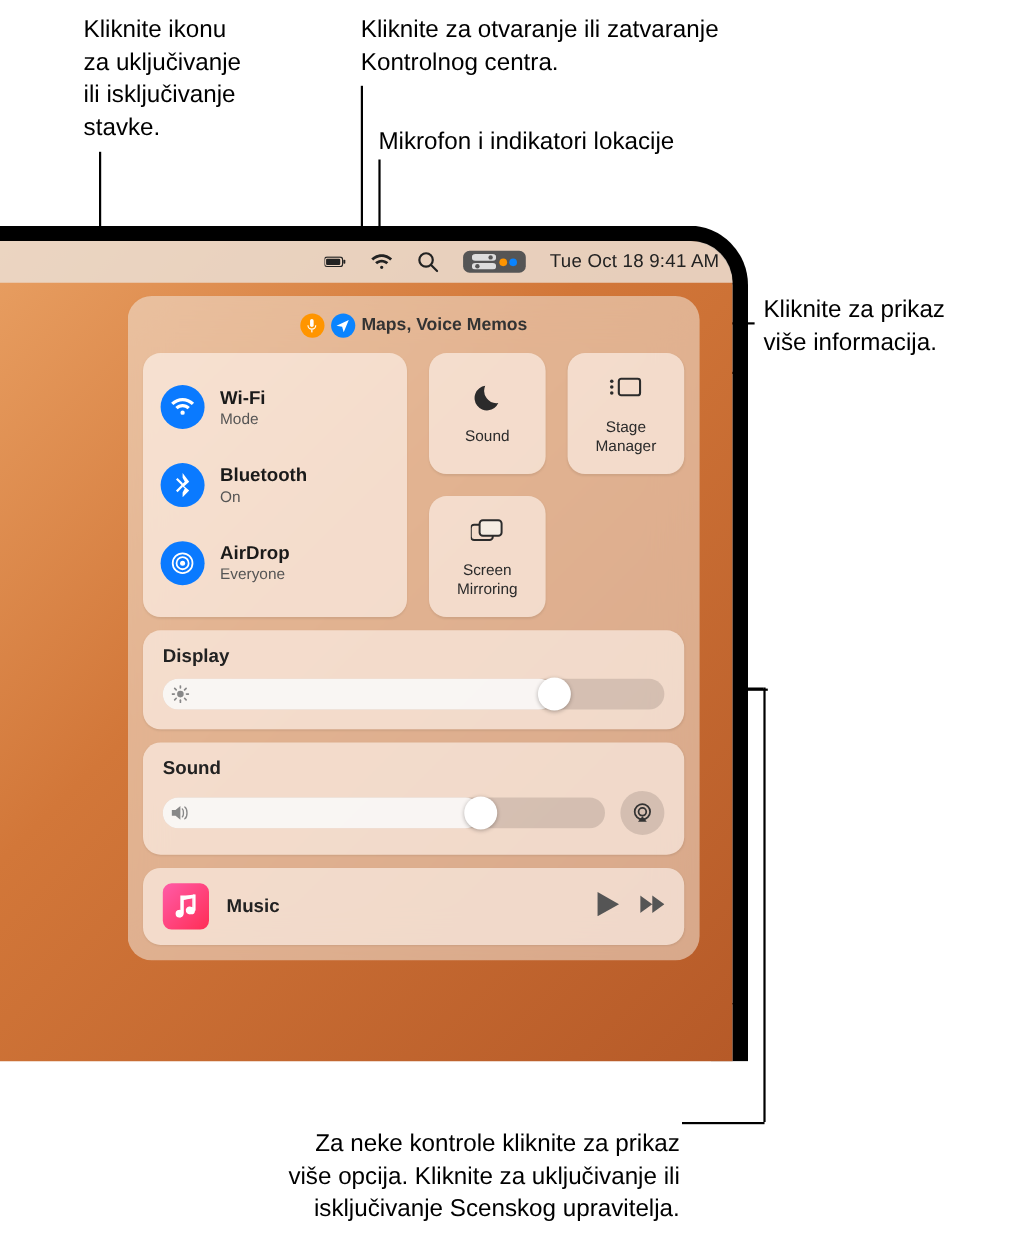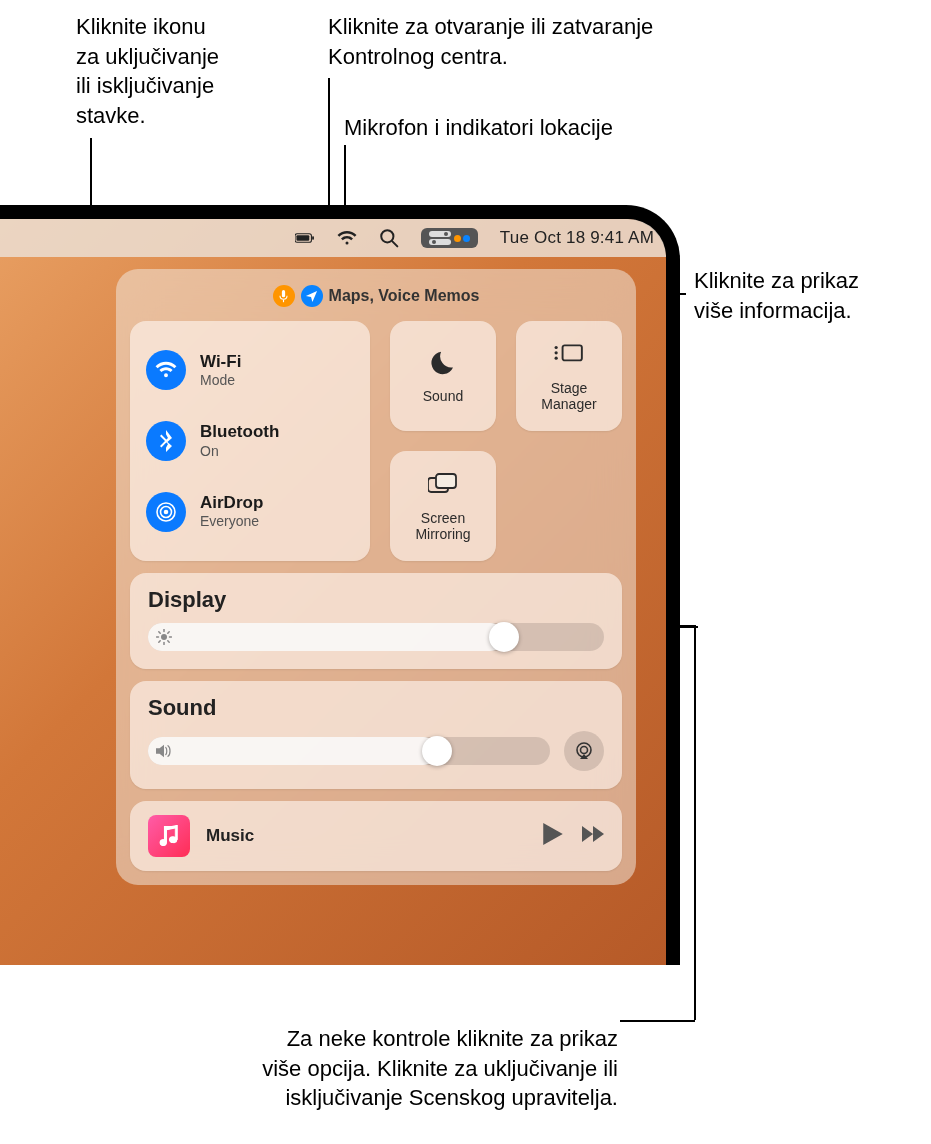--- a/index.html
+++ b/index.html
@@ -122,21 +122,21 @@
 .conn-sub { font-size: 14px; color: #555; }
 
 .small-card {
   display: flex; flex-direction: column; align-items: center; justify-content: center;
   gap: 6px;
 }
 .small-card svg { width: 30px; height: 30px; fill: #2b2b2b; }
 .small-card .label { font-size: 14px; color: #2b2b2b; text-align: center; line-height: 1.15; }
 
 .section-card { margin-top: 12px; padding: 14px 18px 18px; }
-.section-title { font-weight: 600; font-size: 22px; color: #222; margin-bottom: 10px; }
+.section-title { font-weight: 600; font-size: 17px; color: #222; margin-bottom: 10px; }
 
 .slider {
   position: relative;
   height: 28px;
   background: rgba(0,0,0,0.12);
   border-radius: 14px;
   display: flex;
   align-items: center;
 }
 .slider-fill {

